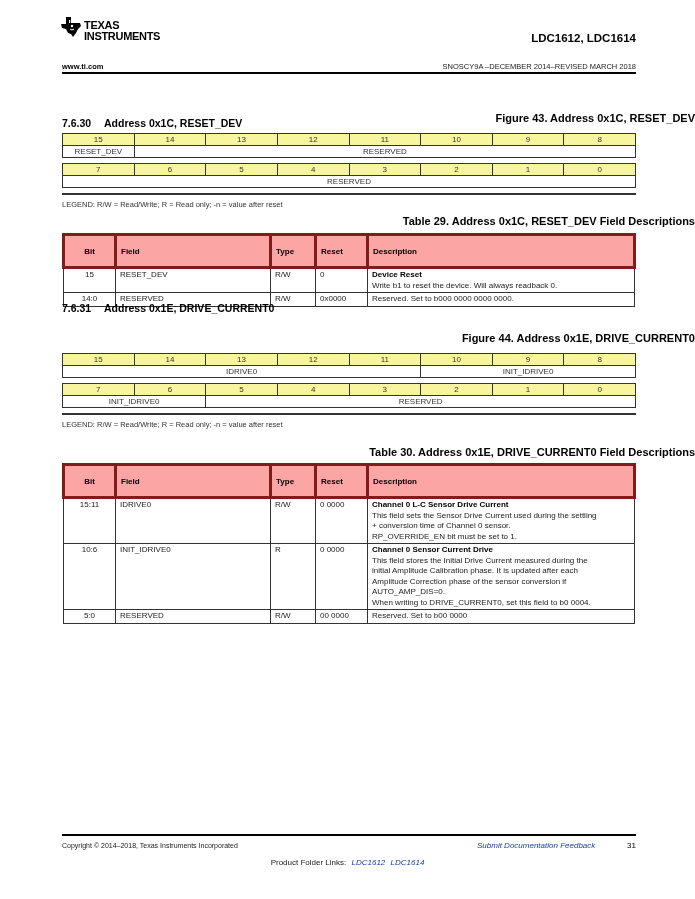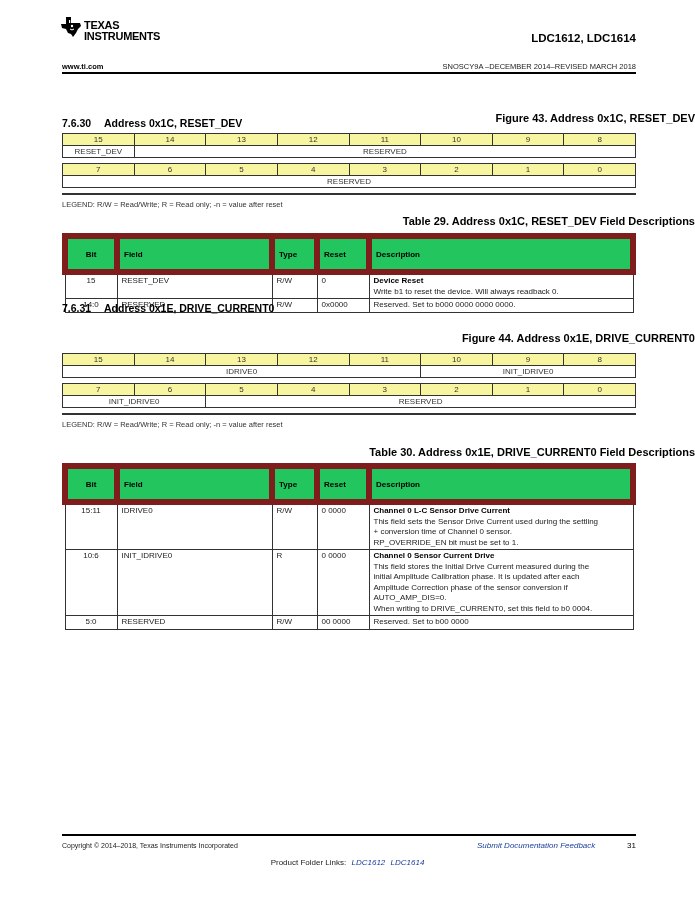--- a/index.html
+++ b/index.html
@@ -24,21 +24,21 @@
   
   .reg { left: 62px; width: 574px; border-collapse: collapse; table-layout: fixed; font-size: 8px; }
   .reg td { border: 1px solid #333; height: 11px; padding: 0; text-align: center; color: #333; line-height: 11px; }
   .reg tr.bits td { background: #f8f5a0; }
   .reg tr.spacer td { height: 5px; border-left: none; border-right: none; }
   .reg-bottom { left: 62px; width: 574px; height: 2px; background: #333; }
   .legend { left: 62px; font-size: 7.5px; color: #333; }
 
   
   .fd { left: 62px; width: 574px; border-collapse: collapse; table-layout: fixed; font-size: 8px; }
-  .fd th { background: #22c55e; font-weight: bold; text-align: left; padding: 10px 4px; border: 6px solid #7f1d1d; height: 10px; font-size: 8px; }
+  .fd th { background: #fca5a5; font-weight: bold; text-align: left; padding: 10px 4px; border: 3px solid #7f1d1d; height: 10px; font-size: 8px; }
   .fd th.c { text-align: center; }
   .fd td { border: 1px solid #333; border-top: 1px solid #333; padding: 1px 4px 1px 4px; vertical-align: top; line-height: 10.5px; color: #222; }
   .fd td.c { text-align: center; }
   .fd .dtitle { font-weight: bold; color: #000; }
 
   
   .copyright { left: 62px; top: 842px; font-size: 7px; color: #222; }
   .feedback { left: 466px; top: 841px; font-size: 8px; font-style: italic; color: #1a3d9c; margin-left: 11px; }
   .pagenum { right: 59px; top: 841px; font-size: 8px; }
   .links { left: 0; width: 695px; top: 858px; text-align: center; font-size: 8px; color: #222; }

